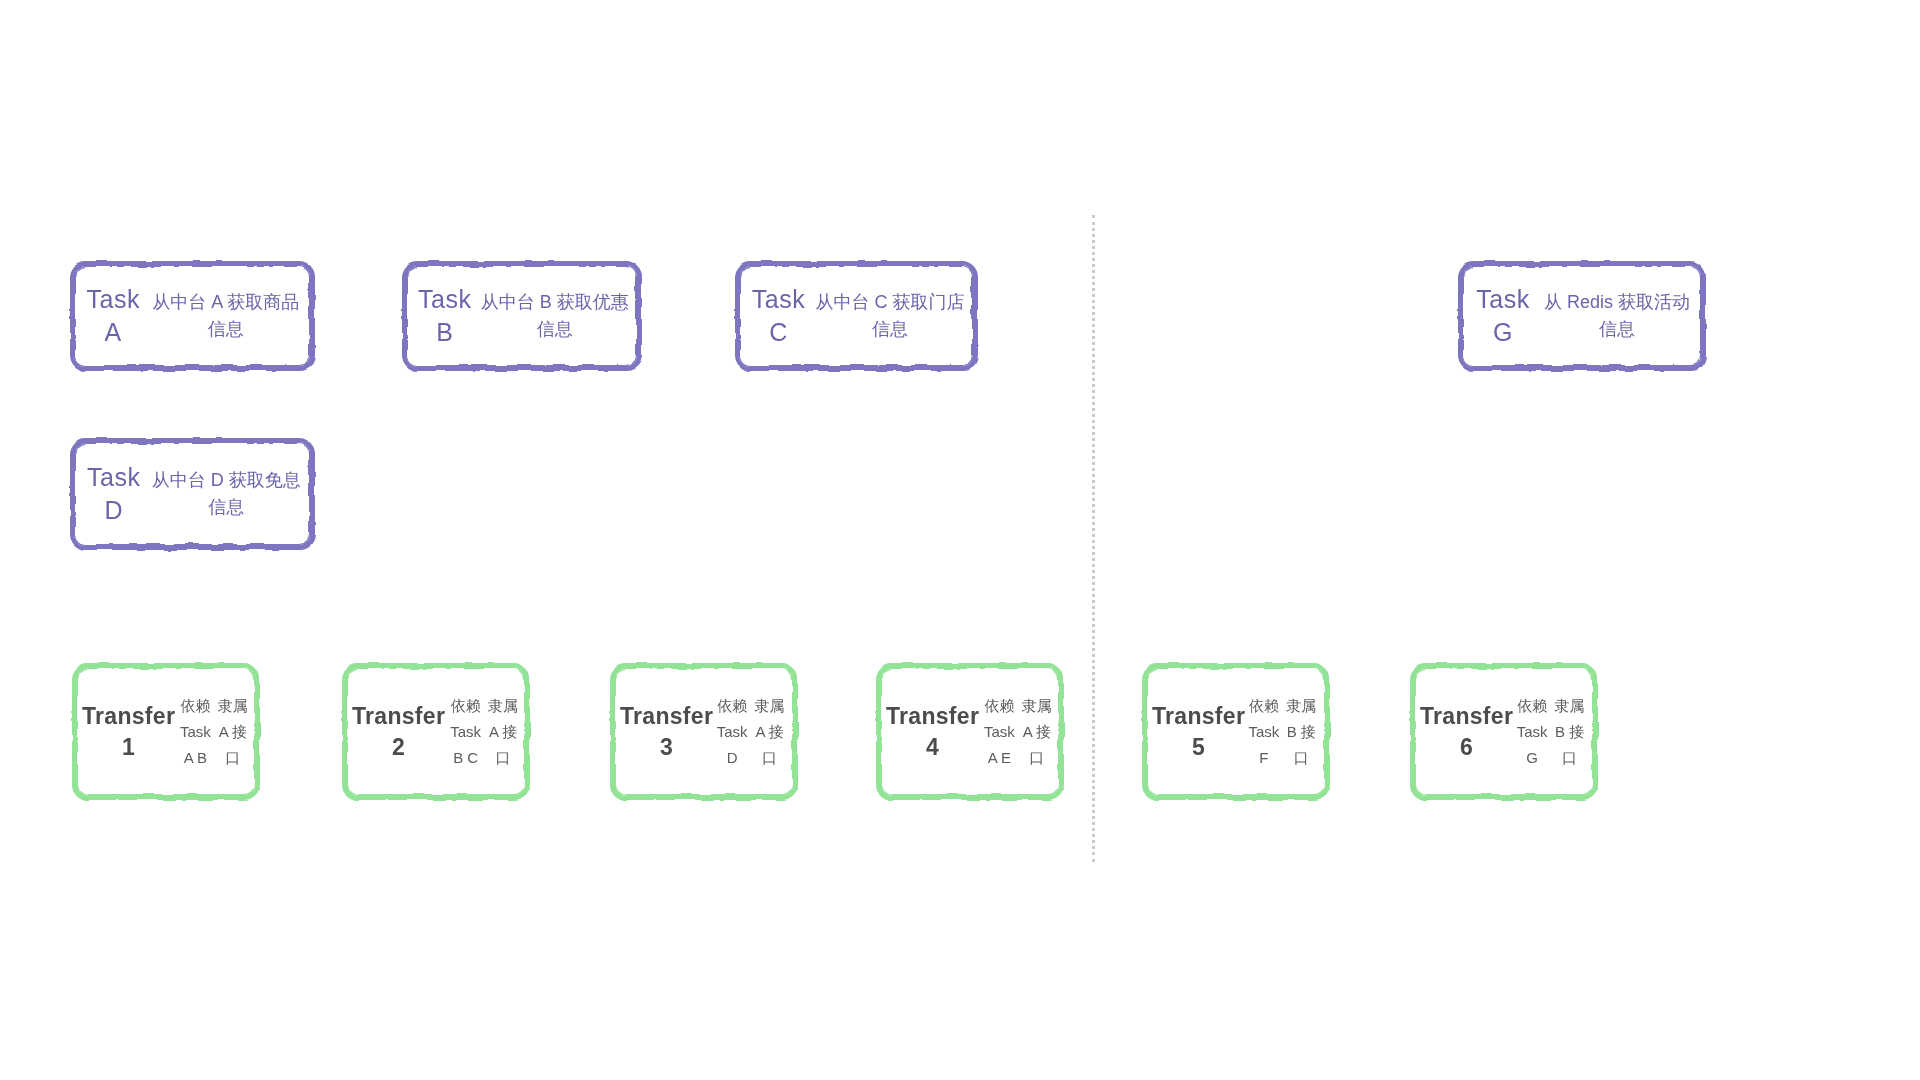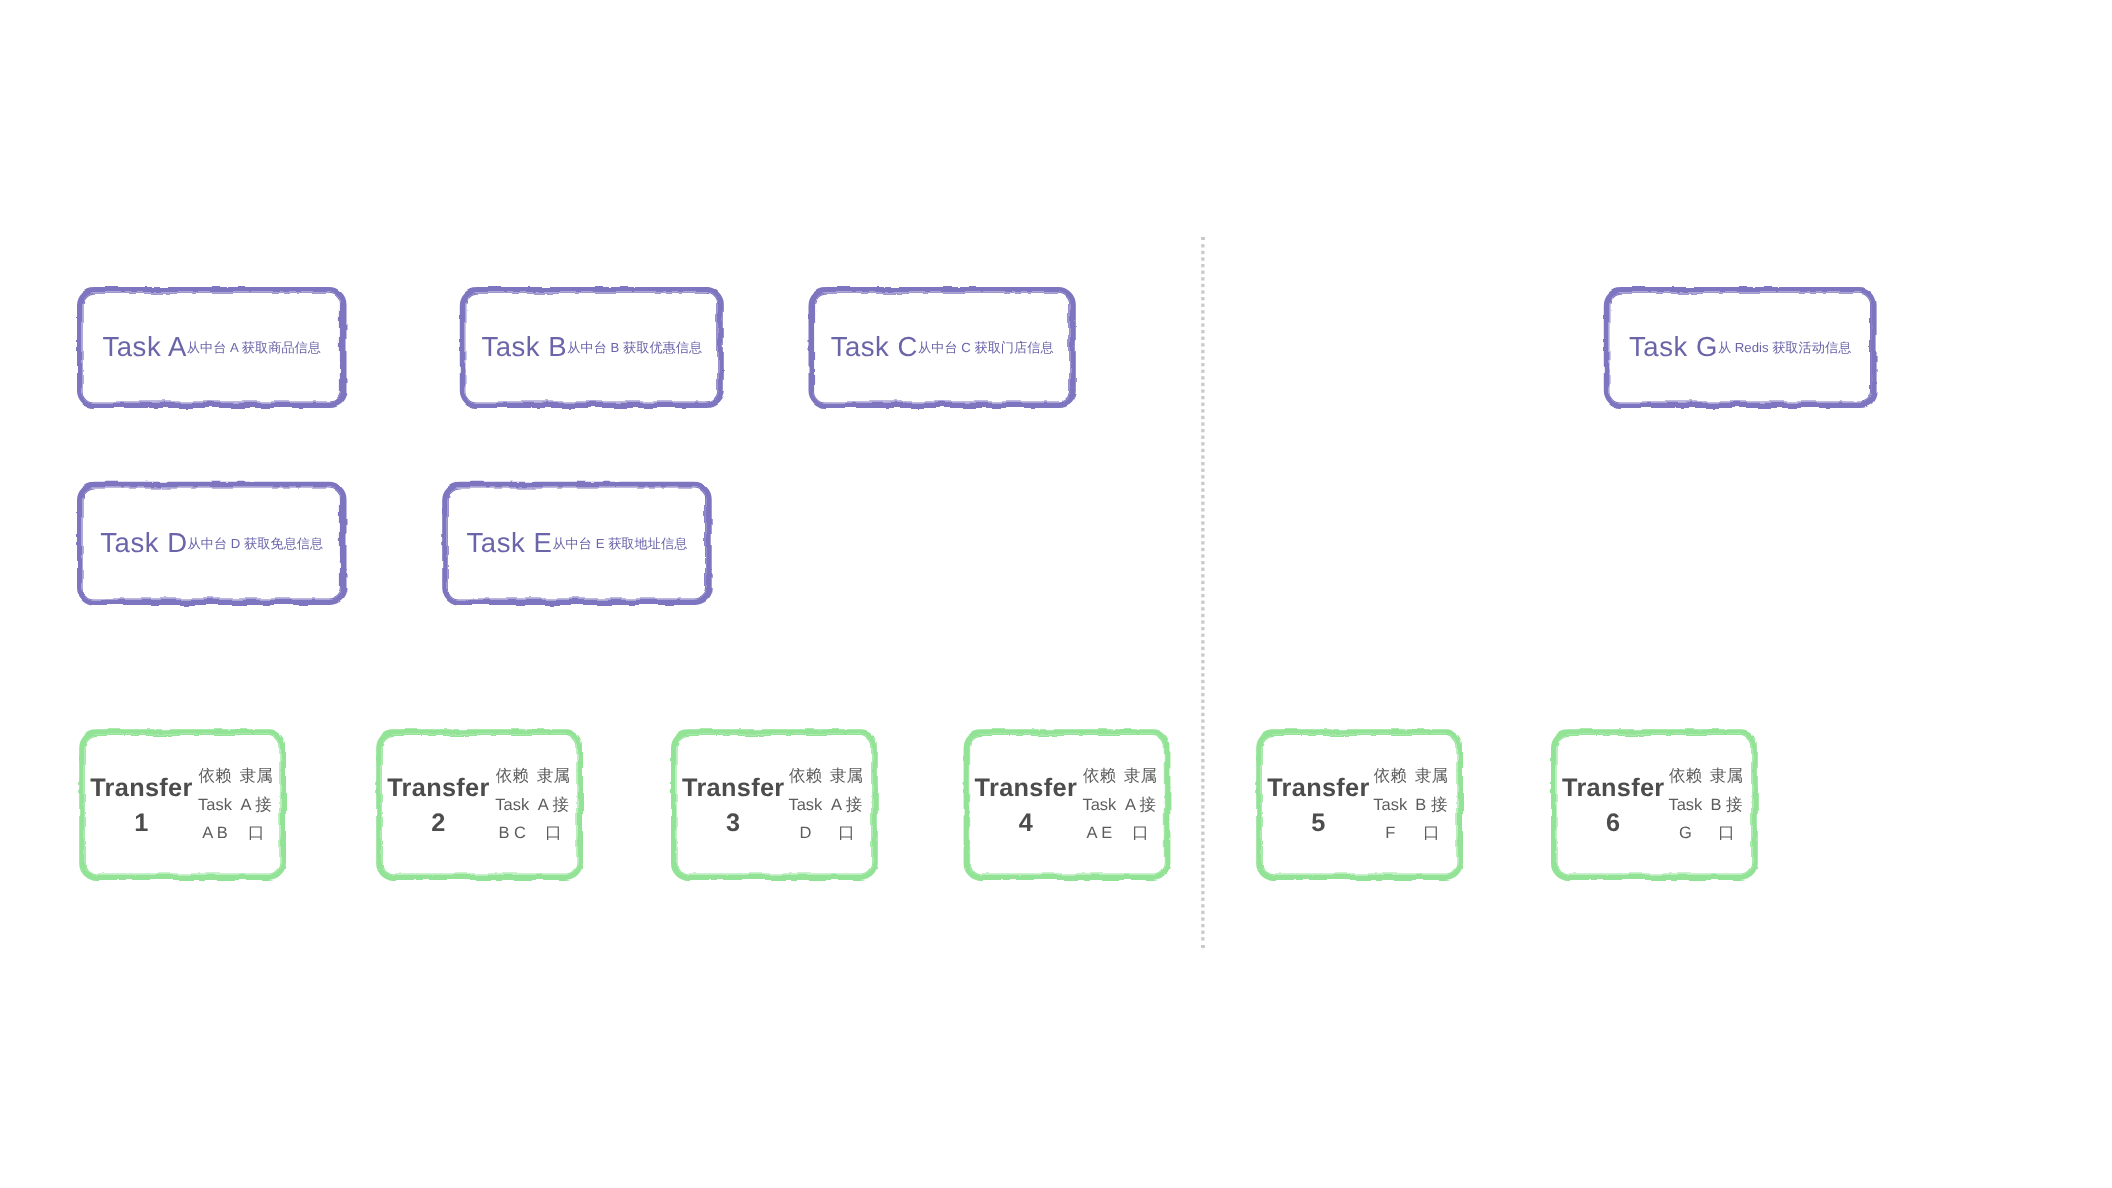--- a/index.html
+++ b/index.html
@@ -46,21 +46,21 @@
   }
   .node.task .title {
     color: var(--task-text);
     font-size: 25px;
     line-height: 33px;
     letter-spacing: 0.5px;
     font-weight: 400;
   }
   .node.task .subtitle {
     color: var(--task-text);
-    font-size: 12px;
+    font-size: 18px;
     line-height: 27px;
   }
   .node.transfer .title {
     color: var(--transfer-title);
     font-size: 23px;
     line-height: 31px;
     font-weight: 700;
     letter-spacing: 0.3px;
   }
   .node.transfer .line {
@@ -93,21 +93,21 @@
 
 <div class="stage" style="background: rgb(255, 255, 255);">
   <div class="divider" style="left: 1092px; top: 215px; height: 647px;"></div>
 <div class="node task" style="left: 70px; top: 261px; width: 245px; height: 110px;">
       <div class="sketch-border"></div>
       <div class="content">
         <div class="title">Task A</div>
         <div class="subtitle">从中台 A 获取商品信息</div>
       </div>
     </div>
-    <div class="node task" style="left: 402px; top: 261px; width: 240px; height: 110px; margin-left: 16px;">
+    <div class="node task" style="left: 402px; top: 261px; width: 240px; height: 110px;">
       <div class="sketch-border"></div>
       <div class="content">
         <div class="title">Task B</div>
         <div class="subtitle">从中台 B 获取优惠信息</div>
       </div>
     </div>
     <div class="node task" style="left: 735px; top: 261px; width: 243px; height: 110px;">
       <div class="sketch-border"></div>
       <div class="content">
         <div class="title">Task C</div>
@@ -119,27 +119,20 @@
       <div class="content">
         <div class="title">Task G</div>
         <div class="subtitle">从 Redis 获取活动信息</div>
       </div>
     </div>
     <div class="node task" style="left: 70px; top: 438px; width: 245px; height: 112px;">
       <div class="sketch-border"></div>
       <div class="content">
         <div class="title">Task D</div>
         <div class="subtitle">从中台 D 获取免息信息</div>
-      </div>
-    </div>
-    <div class="node task" style="left: 402px; top: 438px; width: 245px; height: 112px;">
-      <div class="sketch-border"></div>
-      <div class="content">
-        <div class="title">Task E</div>
-        <div class="subtitle">从中台 E 获取地址信息</div>
       </div>
     </div>
     <div class="node transfer" style="left: 72px; top: 663px; width: 188px; height: 137px; padding-left: 11px;">
       <div class="sketch-border"></div>
       <div class="content">
         <div class="title">Transfer 1</div>
         <div class="line">依赖 Task A B</div>
         <div class="line">隶属 A 接口</div>
       </div>
     </div>

